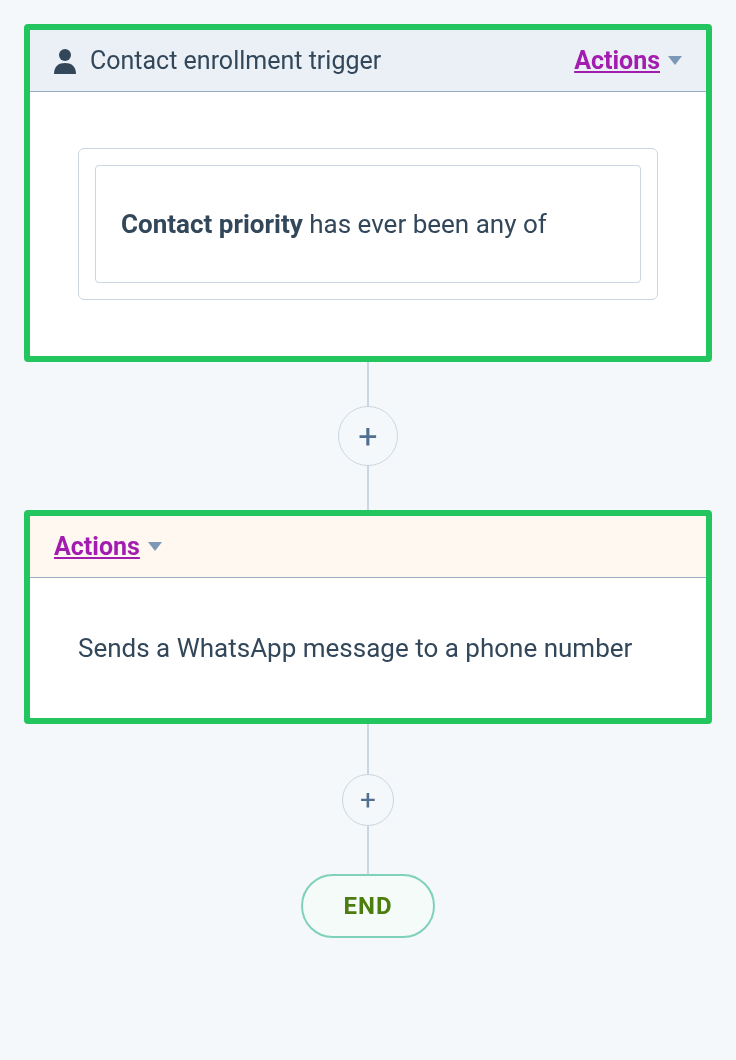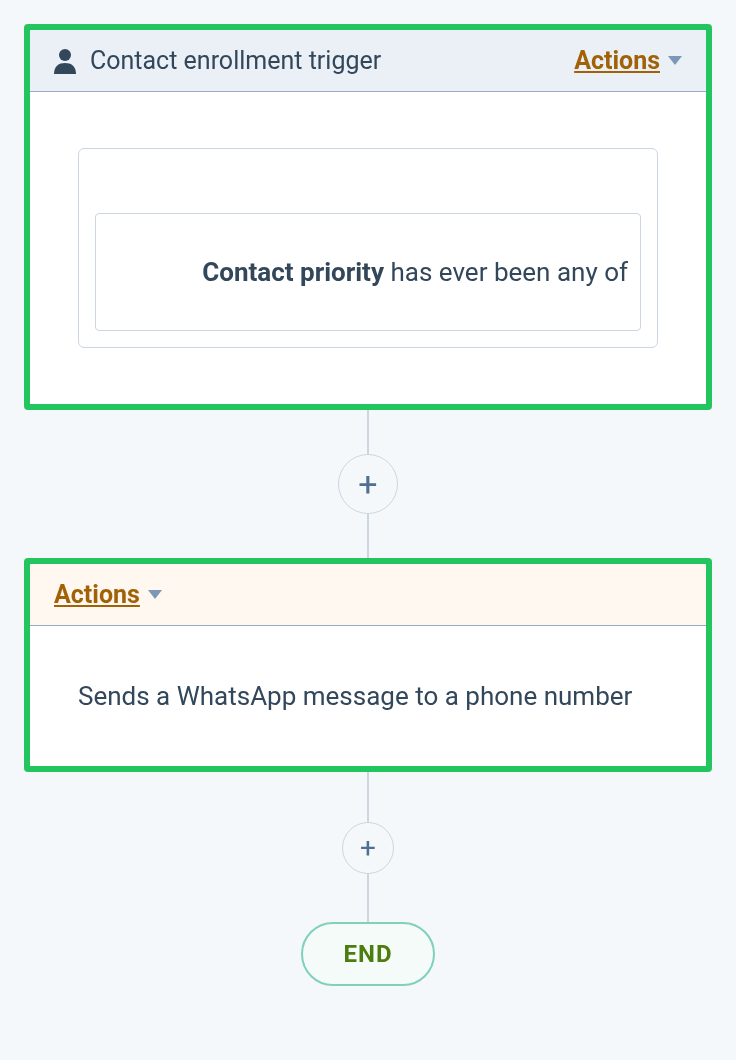--- a/index.html
+++ b/index.html
@@ -54,21 +54,21 @@
     }
     .actions-dropdown {
       display: flex;
       align-items: center;
       gap: 8px;
       cursor: pointer;
     }
     .actions-label {
       font-size: 25px;
       font-weight: 700;
-      color: #a16207;
+      color: #a21caf;
       text-decoration: underline;
     }
     .caret-down {
       width: 0;
       height: 0;
       border-left: 7px solid transparent;
       border-right: 7px solid transparent;
       border-top: 9px solid #7c98b6;
     }
     .card-body {
@@ -78,26 +78,25 @@
       padding: 48px 48px;
     }
     .condition-outer {
       border: 1px solid #cbd6e2;
       border-radius: 6px;
       padding: 16px;
     }
     .condition-inner {
       border: 1px solid #cbd6e2;
       border-radius: 4px;
-      padding: 36px 12px;
-      text-align: right;
+      padding: 36px 25px;
+      text-align: left;
       font-size: 26px;
       color: #33475b;
       line-height: 1.7;
-      margin-top: 48px;
     }
     .condition-inner b {
       font-weight: 700;
     }
     .action-description {
       font-size: 26px;
       color: #33475b;
       line-height: 1.7;
     }
     .connector {

